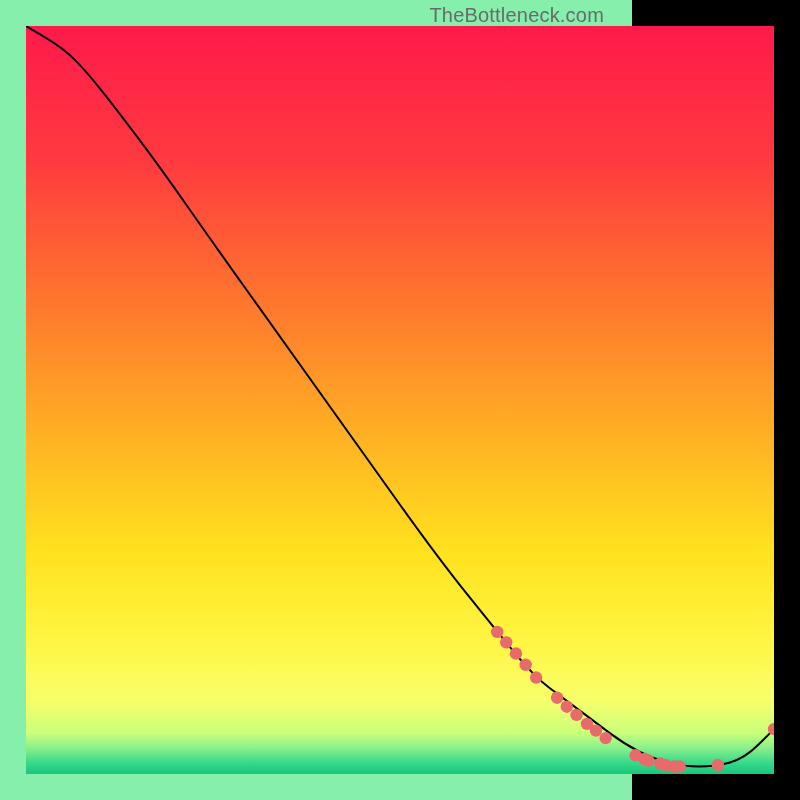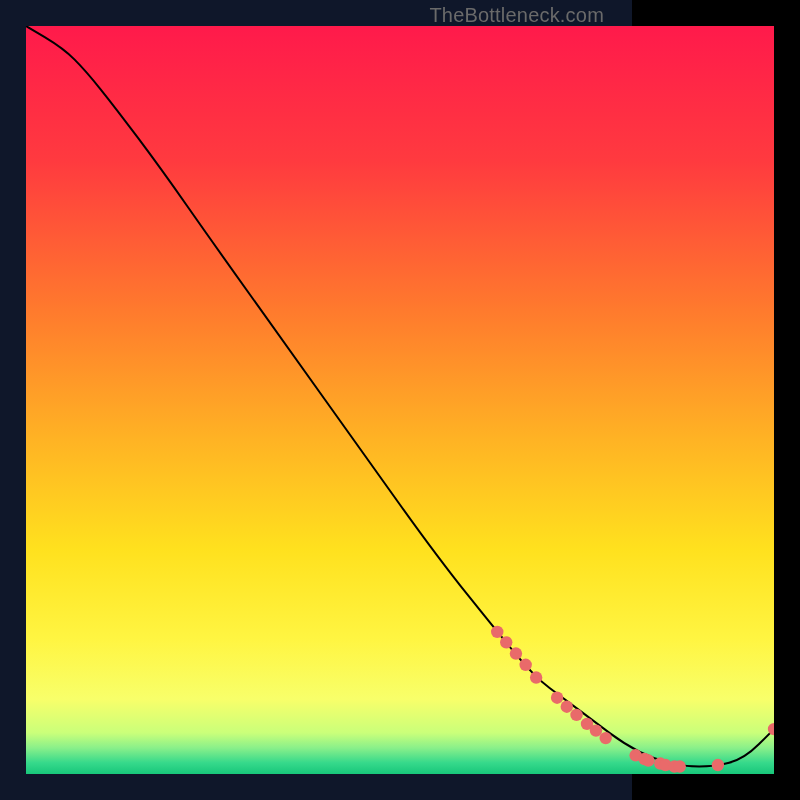--- a/index.html
+++ b/index.html
@@ -8,21 +8,21 @@
     width: 800px;
     height: 800px;
     background: #000;
     font-family: Arial, Helvetica, sans-serif;
     overflow: hidden;
   }
   .stage {
     position: relative;
     width: 632px;
     height: 800px;
-    background: #0f172a;
+    background: #86efac;
   }
   .watermark {
     position: absolute;
     top: 4px;
     right: 28px;
     color: #6a6a6a;
     font-size: 20px;
     font-weight: 500;
     letter-spacing: 0.2px;
     z-index: 5;

